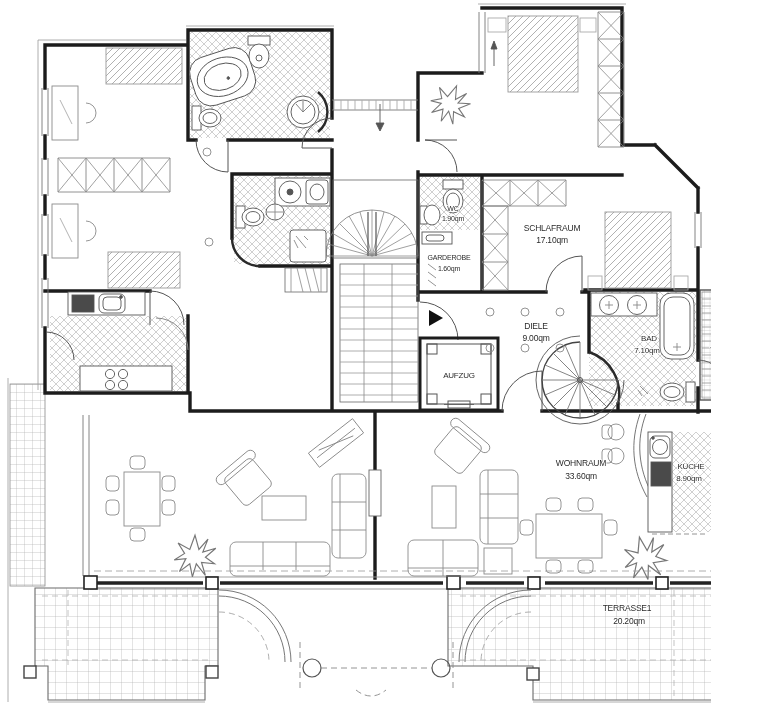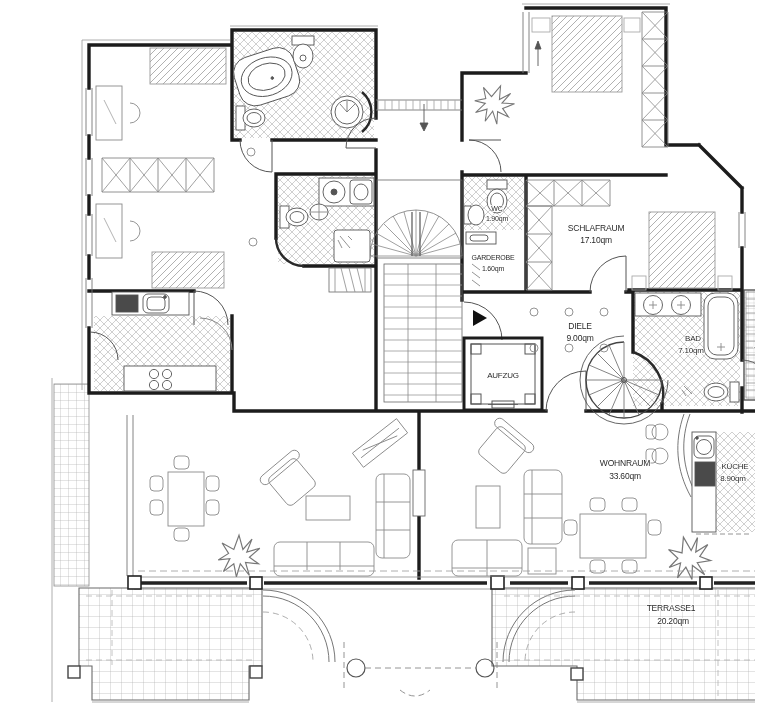--- a/index.html
+++ b/index.html
@@ -1,16 +1,16 @@
 <!DOCTYPE html>
 <html><head>
 <meta charset="utf-8">
 <style>
   html,body{margin:0;padding:0;background:#fff;}
-  #plan-wrap{position:relative;width:711px;height:707px;background:#ffffff;overflow:hidden;padding-left:44px;}
+  #plan-wrap{position:relative;width:711px;height:707px;background:#ffffff;overflow:hidden;}
   svg{display:block;}
   text{font-family:"Liberation Sans","DejaVu Sans",sans-serif;fill:#2b2b2b;
        paint-order:stroke;stroke:#ffffff;stroke-width:1.6px;letter-spacing:-0.2px;}
   .lbl{font-size:8.5px;text-anchor:middle;}
   .lbl-sm{font-size:7px;text-anchor:middle;}
   .lbl-md{font-size:8px;text-anchor:middle;}
 </style>
 </head>
 <body>
 

